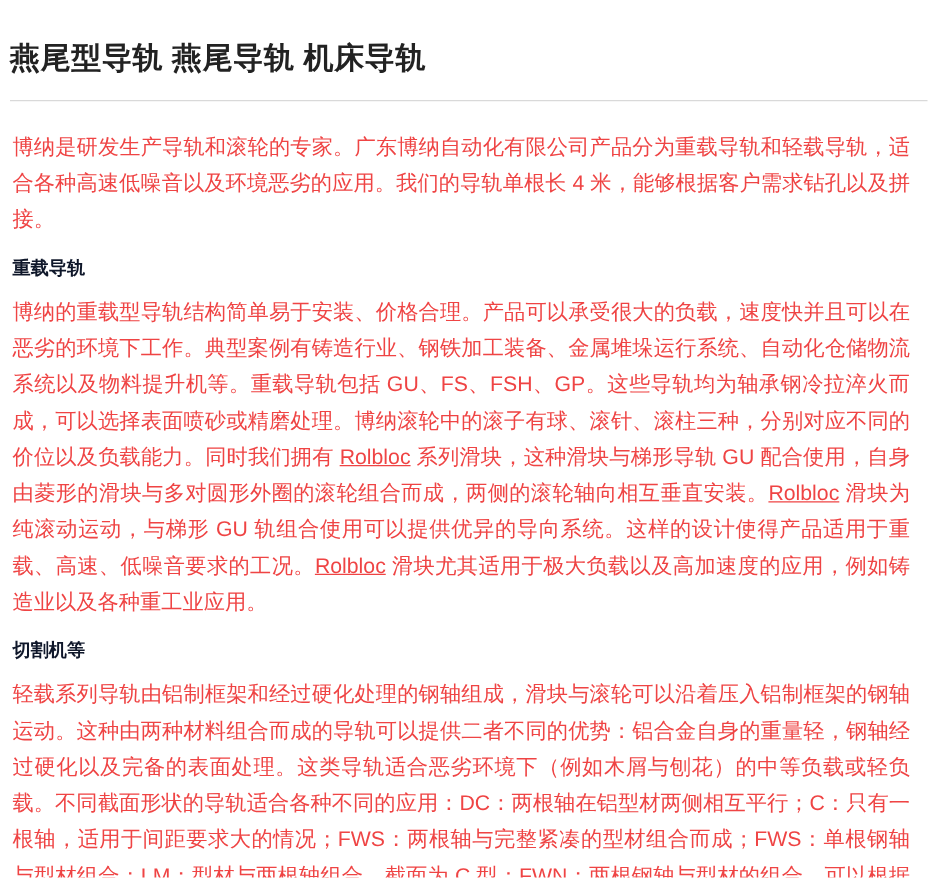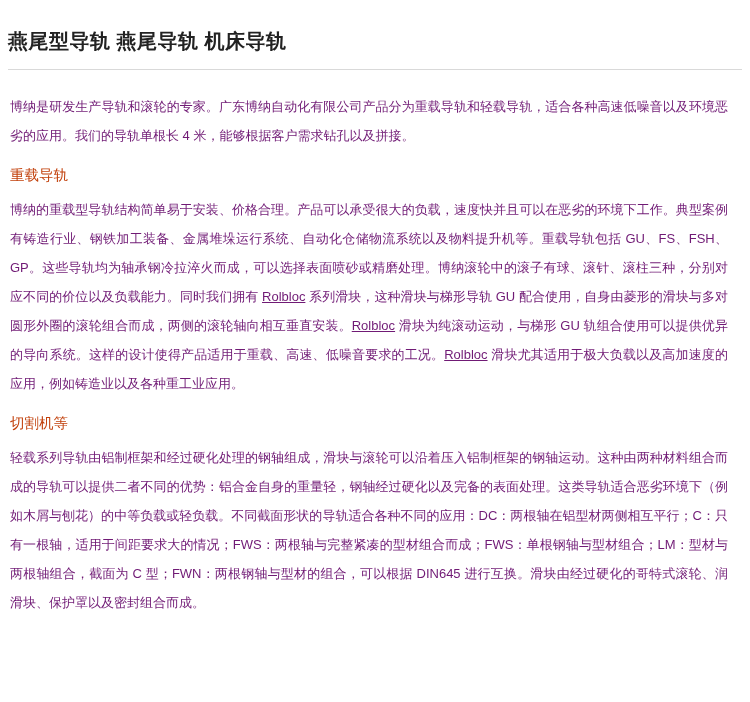--- a/index.html
+++ b/index.html
@@ -15,49 +15,49 @@
     overflow: hidden;
   }
   .page {
     width: 750px;
     height: 702px;
     position: relative;
     box-sizing: border-box;
     padding: 0;
   }
   .title {
-    font-size: 20px;
+    font-size: 24px;
     font-weight: bold;
     color: #222222;
     letter-spacing: 0.5px;
     padding: 14px 0 0 8px;
     line-height: 1.4;
   }
   .title-rule {
     border: 0;
     border-top: 1px solid #d9d9d9;
     margin: 12px 8px 0 8px;
     height: 0;
   }
   .content {
     padding: 22px 10px 0 10px;
   }
   p.para {
     margin: 0 12px 11px 0;
-    font-size: 13px;
+    font-size: 17px;
     line-height: 29px;
-    color: #701a75;
+    color: #ef4444;
     text-align: justify;
     text-justify: inter-ideograph;
   }
   h2.sub {
     margin: 6px 0 5px 0;
     font-size: 14.5px;
-    font-weight: normal;
-    color: #c2410c;
+    font-weight: bold;
+    color: #0f172a;
     line-height: 29px;
   }
   .body-small {
     font-size: 13.5px;
     line-height: 27px;
   }
   .u {
     text-decoration: underline;
   }
 </style>

